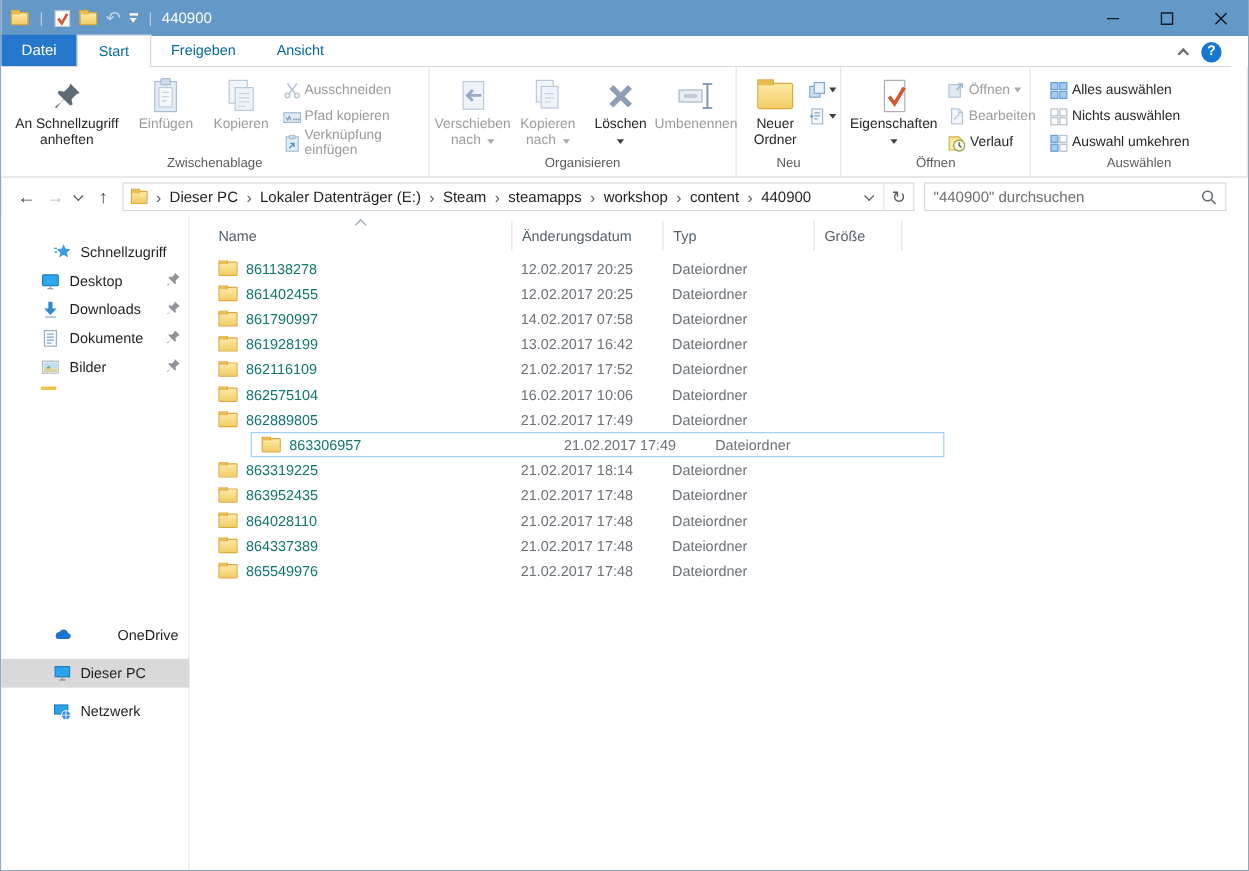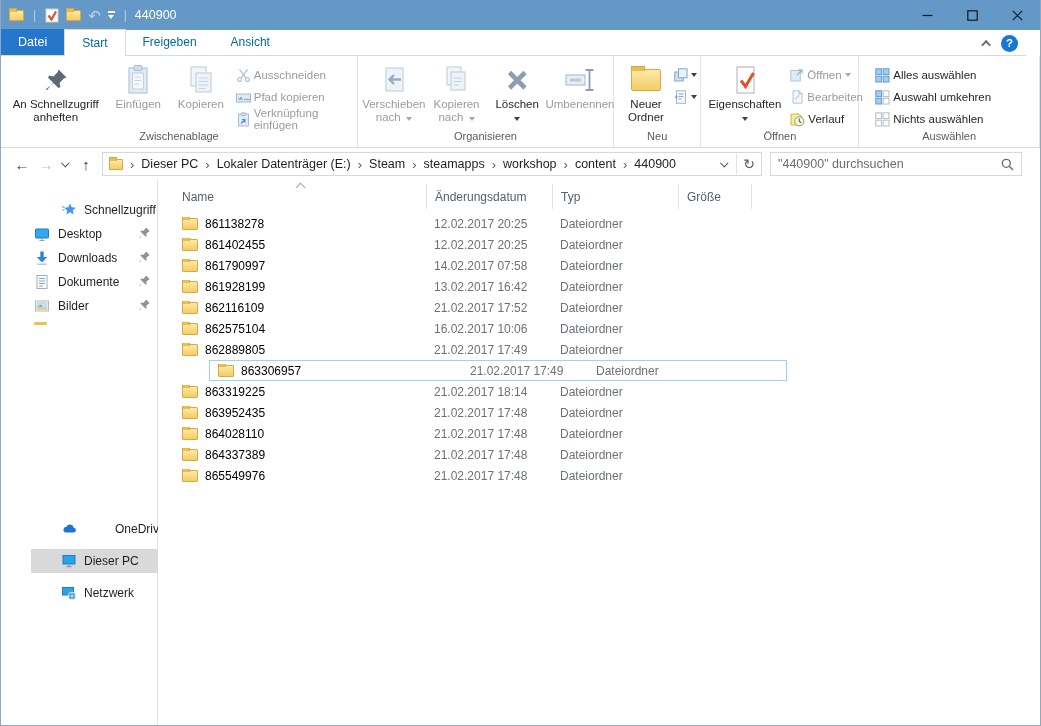--- a/index.html
+++ b/index.html
@@ -70,37 +70,37 @@
   .searchbox { height:24px; width:252px; margin-left:8px; border:1px solid #d9d9d9; background:#fff;
                display:flex; align-items:center; padding:0 7px; }
   .searchbox input { flex:1; border:none; outline:none; font-family:"Liberation Sans",sans-serif;
                      font-size:12.5px; color:#333; }
   .searchbox input::placeholder { color:#6d6d6d; opacity:1; }
   
   .sidebar { position:absolute; top:180px; left:0; bottom:0; width:157px; border-right:1px solid #e3e3e3; background:#fff; }
   .sb-item { position:absolute; left:0; width:157px; height:24px; display:flex; align-items:center;
              font-size:12px; color:#1f1f1f; }
   .sb-item .ic { width:16px; display:flex; justify-content:center; }
-  .sb-item.root { padding-left:30px; gap:7px;margin-left:30px; }
+  .sb-item.root { padding-left:43px; gap:7px; }
   .sb-item.child { padding-left:33px; gap:8px; }
   .sb-item.sel { background:#d9d9d9; }
   .sb-pin { position:absolute; right:7px; top:4px; }
   .partial-folder { position:absolute; left:33px; top:142px; width:13px; height:2.5px; background:#eac353; border-radius:1px; }
   .filearea { position:absolute; top:180px; left:157px; right:0; bottom:0; background:#fff; }
   .fheader { position:absolute; top:4px; left:16px; height:25px; display:flex; font-size:12px; color:#54606c; }
   .fh-cell { display:flex; align-items:center; padding-left:8px; position:relative; }
   .fh-cell + .fh-cell { border-left:1px solid #e3e3e3; }
   .fh-cell:last-child { border-right:1px solid #e3e3e3; }
   .sort-chev { position:absolute; top:0px; left:123px; width:7px; height:7px;
                border:solid #97a5b2; border-width:1.5px 0 0 1.5px; transform:rotate(45deg); }
   .rows { position:absolute; top:33px; left:15px; }
   .frow { display:flex; height:21px; align-items:center; border:1px solid transparent; }
   .frow.hl { border-color:#9ed1f2;margin-left:36px; }
   .cell { font-size:12px; overflow:hidden; white-space:nowrap; }
-  .c-name { width:252px; display:flex; align-items:center; gap:7px; padding-left:8px; color:#000000; }
+  .c-name { width:252px; display:flex; align-items:center; gap:7px; padding-left:8px; color:#0f766e; }
   .c-date, .c-type, .c-size { color:#6a7178; }
   .c-date { width:126px; padding-left:8px; }
   .c-type { width:126px; padding-left:8px; }
   .c-size { width:72px; padding-left:8px; }
   .fol.row-ic { width:16px; height:12px; }
   svg { display:block; }
 </style>
 </head>
 <body>
 
@@ -361,41 +361,41 @@
                     <rect x="0.8" y="8.2" width="5.8" height="5.8"></rect>
                     <rect x="8.2" y="8.2" width="5.8" height="5.8"></rect>
                   </g>
                 </svg>
             </span>
             <span>Alles auswählen</span>
           </div>
           <div class="smallbtn">
             <span>
               <svg width="15" height="15" viewBox="0 0 15 15">
-                  <rect x="0.8" y="0.8" width="5.8" height="5.8" fill="#a6cdf0" stroke="#5f9bd5"></rect>
-                  <rect x="8.2" y="0.8" width="5.8" height="5.8" fill="#fff" stroke="#b3bec9"></rect>
-                  <rect x="0.8" y="8.2" width="5.8" height="5.8" fill="#a6cdf0" stroke="#5f9bd5"></rect>
-                  <rect x="8.2" y="8.2" width="5.8" height="5.8" fill="#fff" stroke="#b3bec9"></rect>
-                </svg>
-            </span>
-            <span>Auswahl umkehren</span>
-          </div>
-          <div class="smallbtn">
-            <span>
-              <svg width="15" height="15" viewBox="0 0 15 15">
                   <g fill="#fff" stroke="#b3bec9">
                     <rect x="0.8" y="0.8" width="5.8" height="5.8"></rect>
                     <rect x="8.2" y="0.8" width="5.8" height="5.8"></rect>
                     <rect x="0.8" y="8.2" width="5.8" height="5.8"></rect>
                     <rect x="8.2" y="8.2" width="5.8" height="5.8"></rect>
                   </g>
                 </svg>
             </span>
             <span>Nichts auswählen</span>
           </div>
+          <div class="smallbtn">
+            <span>
+              <svg width="15" height="15" viewBox="0 0 15 15">
+                  <rect x="0.8" y="0.8" width="5.8" height="5.8" fill="#a6cdf0" stroke="#5f9bd5"></rect>
+                  <rect x="8.2" y="0.8" width="5.8" height="5.8" fill="#fff" stroke="#b3bec9"></rect>
+                  <rect x="0.8" y="8.2" width="5.8" height="5.8" fill="#a6cdf0" stroke="#5f9bd5"></rect>
+                  <rect x="8.2" y="8.2" width="5.8" height="5.8" fill="#fff" stroke="#b3bec9"></rect>
+                </svg>
+            </span>
+            <span>Auswahl umkehren</span>
+          </div>
         </div>
       </div>
       <div class="rg-label">Auswählen</div>
     </div>
   </div>
 
   <div class="navbar">
     <div class="nav-btn">←</div>
     <div class="nav-btn dis">→</div>
     <div class="nav-chev">

